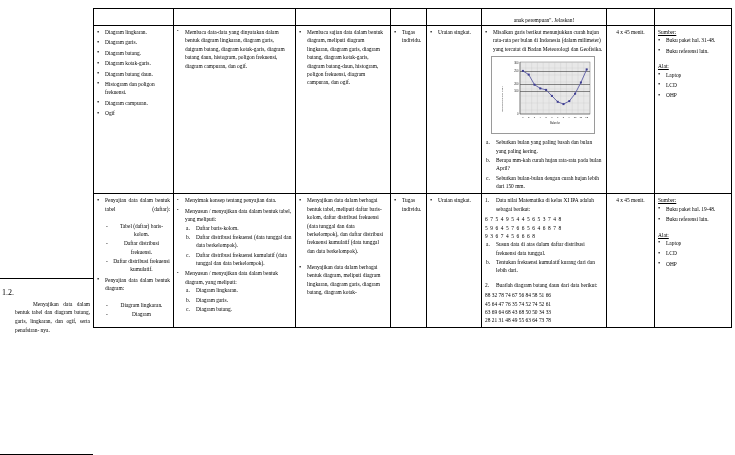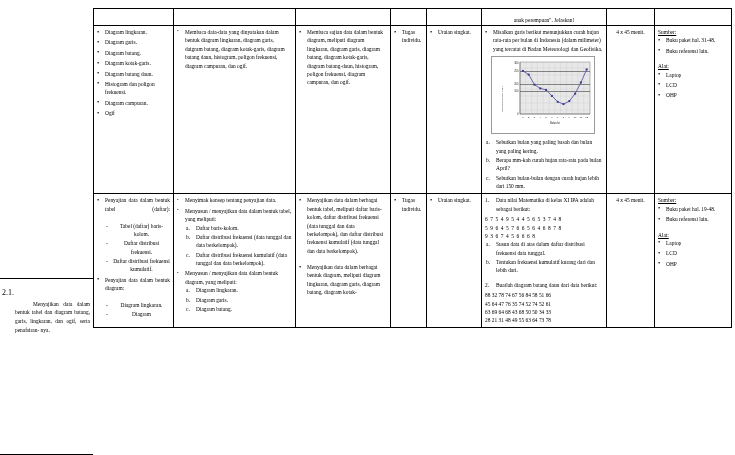--- a/index.html
+++ b/index.html
@@ -93,21 +93,21 @@
 </style>
 </head>
 <body>
 
 <div class="page">
 
   <div class="rule rule-a"></div>
   <div class="rule rule-b"></div>
 
   <div class="outer-left">
-    <span class="code">2.1.</span>
+    <span class="code">1.2.</span>
     <span class="body">Menyajikan data dalam bentuk tabel dan diagram batang, garis, lingkaran, dan ogif, serta penafsiran- nya.</span>
   </div>
 
   <table class="syllabus">
     <colgroup>
       <col class="c1">
         <col class="c2">
         <col class="c3">
         <col class="c4">
       <col class="c5">

